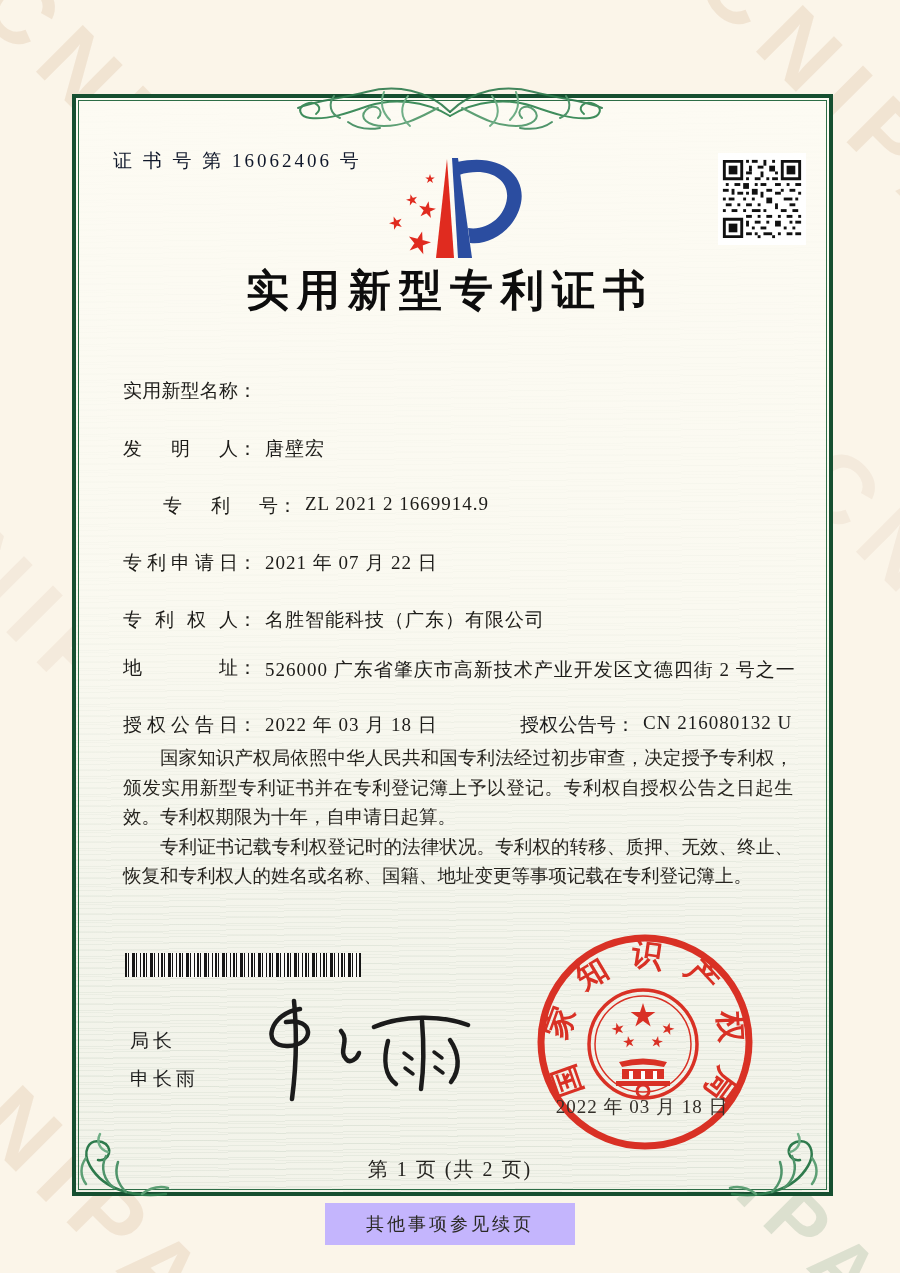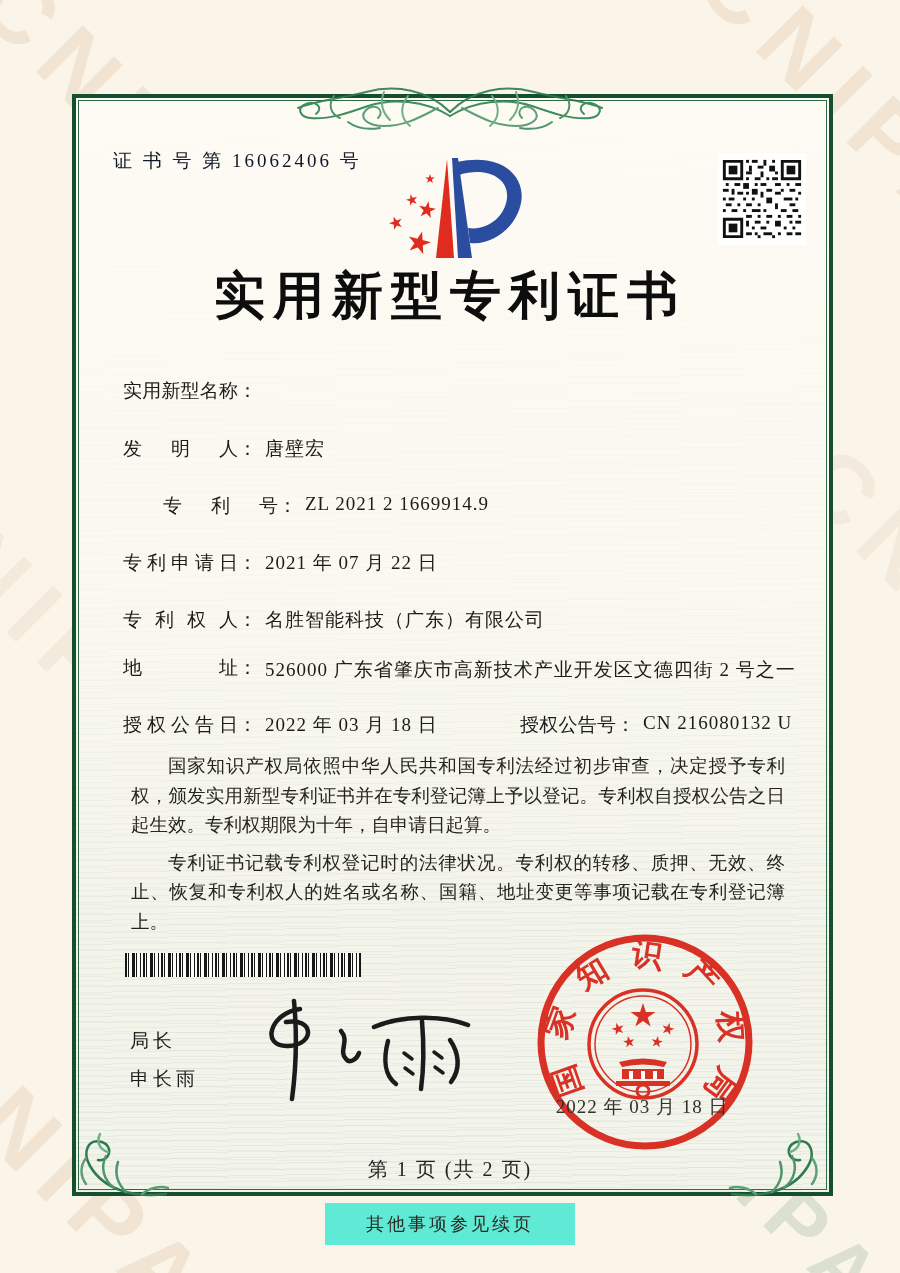--- a/index.html
+++ b/index.html
@@ -47,21 +47,21 @@
 
   
   .cert-no{
     position:absolute;left:113px;top:148px;z-index:2;
     font-size:19px;letter-spacing:3px;color:#0f172a;
   }
   .logo{position:absolute;left:372px;top:150px;width:165px;height:115px;z-index:2;}
   .qr{position:absolute;left:718px;top:153px;width:84px;height:88px;background:#fff;padding:2px;z-index:2;}
   .title{
     position:absolute;left:150px;top:262px;width:600px;z-index:2;
-    text-align:center;font-size:51px;font-weight:bold;letter-spacing:8px;color:#0d0d0d;
+    text-align:center;font-size:43px;font-weight:bold;letter-spacing:8px;color:#0d0d0d;
   }
 
   
   .field{
     position:absolute;left:123px;z-index:2;
     font-size:19px;display:flex;align-items:flex-start;color:#1d1c19;
   }
   .flabel{display:inline-block;width:115px;text-align:justify;text-align-last:justify;flex:none;}
   .fcolon{flex:none;margin-right:8px;}
   .fvalue{letter-spacing:1px;}
@@ -74,21 +74,21 @@
   .fy6 .fvalue{width:535px;line-height:29px;}
   .fy7{top:712px;}
   .grant-right{position:absolute;left:520px;top:712px;display:flex;font-size:19px;z-index:2;}
   .grant-right .flabel{width:96px;}
 
   
   .paras{
     position:absolute;left:123px;top:744px;width:670px;z-index:2;
     font-size:18.5px;line-height:29.5px;text-align:justify;color:#26241f;
   }
-  .paras p{margin:8px;text-indent:2em;}
+  .paras p{margin:0;text-indent:2em;}
 
   
   .barcode{
     position:absolute;left:125px;top:953px;width:236px;height:24px;z-index:3;
     background:repeating-linear-gradient(90deg,
       #161616 0 2px,#fbfbf8 2px 3px,
       #161616 3px 4px,#fbfbf8 4px 7px,
       #161616 7px 10px,#fbfbf8 10px 11px,
       #161616 11px 12px,#fbfbf8 12px 15px,
       #161616 15px 16px,#fbfbf8 16px 18px);
@@ -103,21 +103,21 @@
   .seal{position:absolute;left:531px;top:928px;width:228px;height:228px;z-index:5;opacity:0.95;}
   .seal-date{
     position:absolute;left:552px;top:1094px;width:180px;z-index:6;
     text-align:center;font-size:19px;letter-spacing:1px;color:#34302a;
   }
 
   
   .page-num{position:absolute;left:300px;top:1156px;width:300px;text-align:center;font-size:20px;letter-spacing:2px;z-index:2;color:#24231f;}
   .cont-note{
     position:absolute;left:325px;top:1203px;width:250px;z-index:2;
-    background:#5eead4;text-align:center;font-size:18px;letter-spacing:3px;
+    background:#c4b5fd;text-align:center;font-size:18px;letter-spacing:3px;
     padding:9px 0;color:#2a2924;
   }
 
   
   .orn-top{position:absolute;left:288px;top:78px;width:324px;height:62px;z-index:2;}
   .orn-bl{position:absolute;left:56px;top:1128px;width:116px;height:74px;z-index:2;}
   .orn-br{position:absolute;left:726px;top:1128px;width:116px;height:74px;z-index:2;transform:scaleX(-1);}
 </style>
 </head>
 <body>

